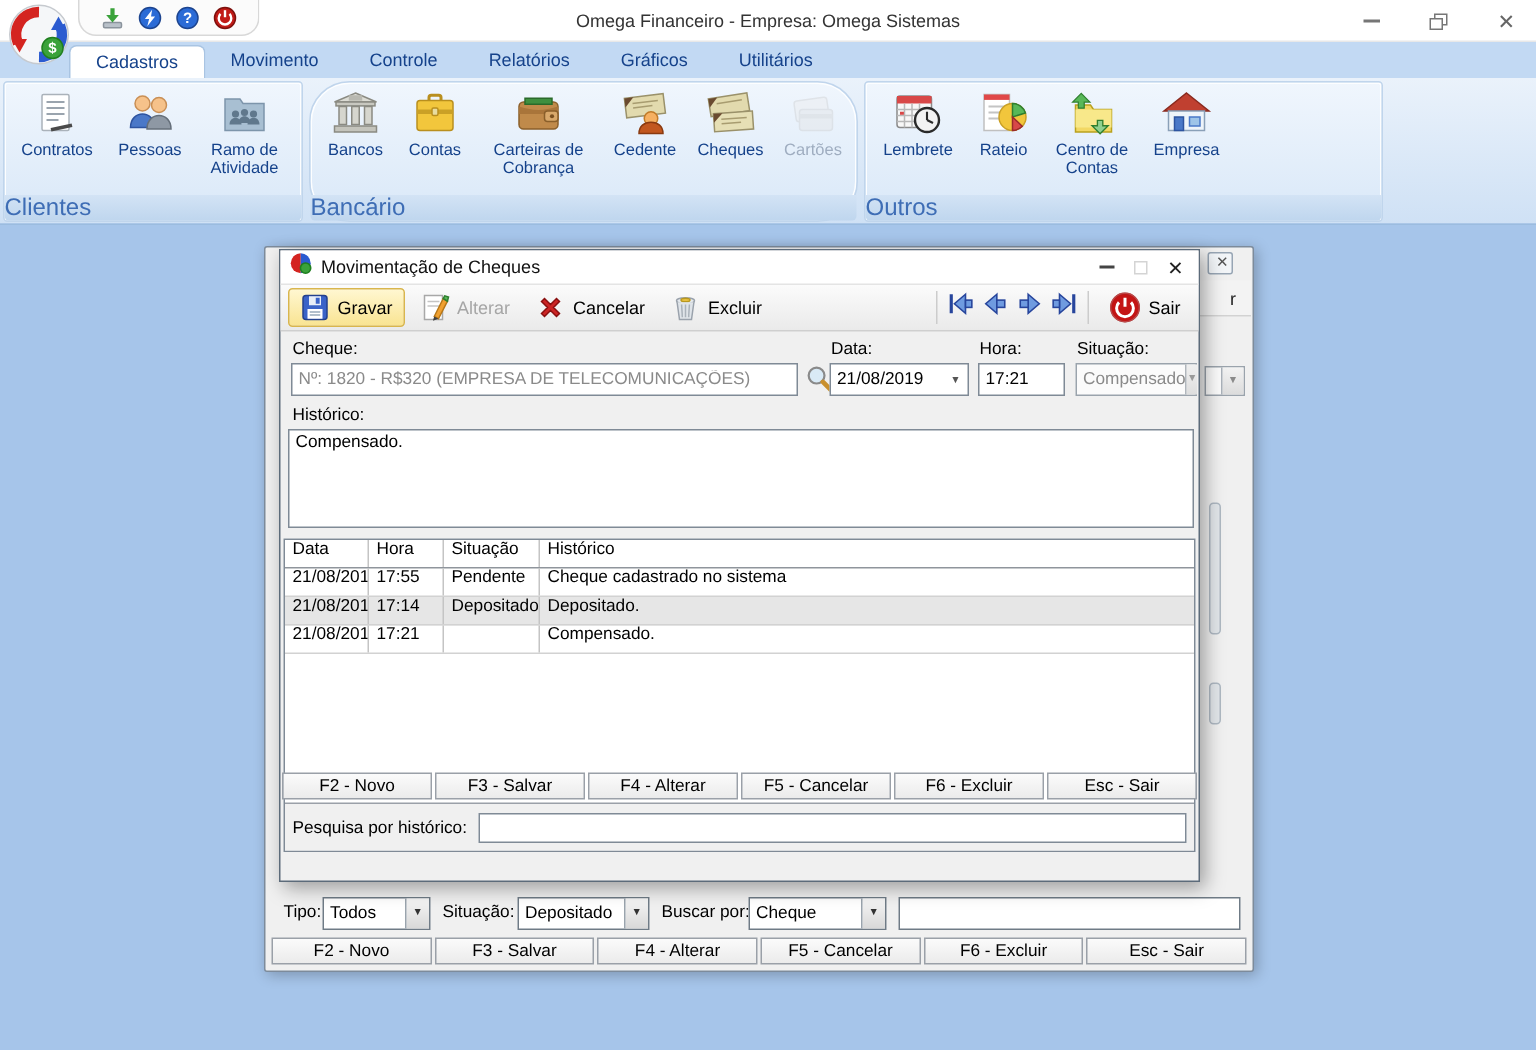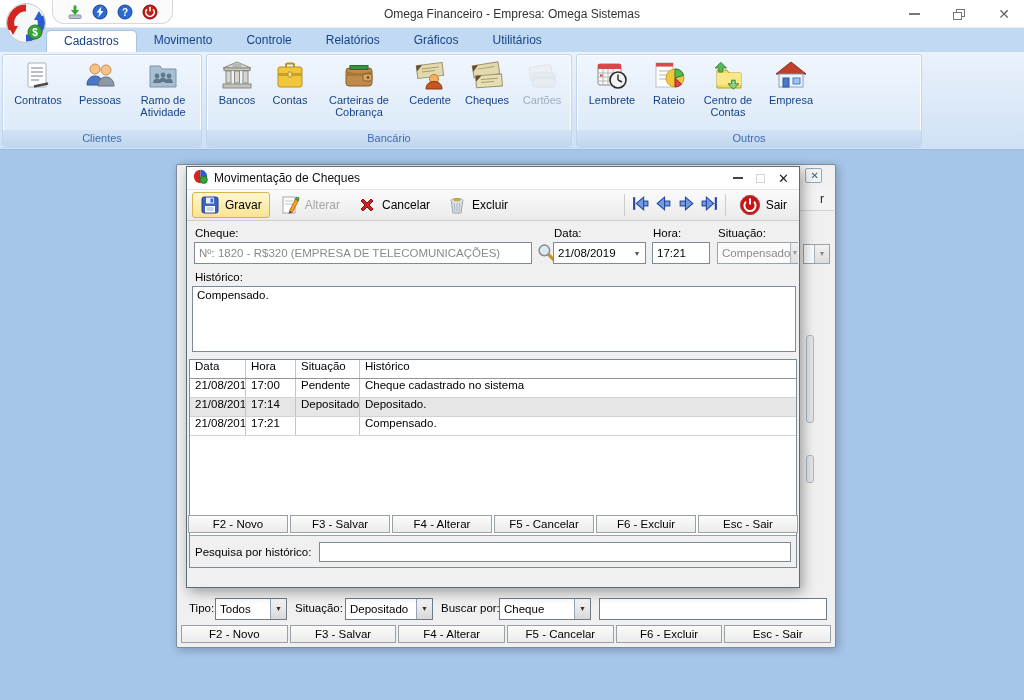--- a/index.html
+++ b/index.html
@@ -26,21 +26,21 @@
   .tabrow { height:24px; background:#c2d9f3; display:flex; align-items:flex-end; padding-left:46px; position:relative; z-index:30; }
   .tab { height:22px; line-height:21px; padding:0 17px; font-size:12px; color:#15428b; cursor:default; }
   .tab.active { background:#ffffff; border:1px solid #a9c4e2; border-bottom:none; border-radius:5px 5px 0 0; }
 
   
   .ribbon { height:98px; background:linear-gradient(#eaf2fb,#cfe1f5); border-bottom:1px solid #9bbcdf;
             display:flex; gap:4px; padding:2px 2px 1px 2px; }
   .rgroup { display:flex; flex-direction:column; border:1px solid #c0d5ec; border-radius:3px;
             background:linear-gradient(#f0f6fd,#d9e8f8); box-shadow:inset 0 0 0 1px #fdfeff; }
   .rgroup-items { flex:1; display:flex; align-items:flex-start; padding:2px 3px 0 3px; }
-  .rgroup-caption { height:17px; line-height:17px; text-align:center; font-size:11px; color:#3e6db5;
+  .rgroup-caption { height:17px; line-height:17px; font-size:16px; color:#3e6db5;
                     background:linear-gradient(#d3e3f5,#bfd6ee); border-radius:0 0 3px 3px; }
   .ritem { display:flex; flex-direction:column; align-items:center; text-align:center; gap:1px;
            font-size:11px; line-height:12px; color:#15428b; padding:2px 2px; }
   .ritem svg { width:34px; height:34px; display:block; }
   .ritem.disabled { color:#9fadc0; }
   .ritem.disabled svg { opacity:.38; filter:grayscale(1); }
 
   
   .desktop { position:absolute; left:0; top:151px; width:1024px; height:549px; background:#a6c5ea; }
 
@@ -222,21 +222,21 @@
                   <path d="M19 24c0-3 2-4.5 4-4.5s4 1.5 4 4.5z"></path>
                 </g>
               </svg>
             </span>
           <span>Ramo de Atividade</span>
         </div>
       </div>
       <div class="rgroup-caption">Clientes</div>
     </div>
 
-    <div class="rgroup" style="width:366px;">
+    <div class="rgroup" style="width:366px;border-radius:27px;">
       <div class="rgroup-items">
         <div class="ritem" style="width:54px;">
           <span>
               <svg viewBox="0 0 34 34">
                 <polygon points="17,3 31,9 3,9" fill="#dcdcd4" stroke="#8a8a82"></polygon>
                 <rect x="12.5" y="4.5" width="9" height="3.6" fill="#b8b8b0"></rect>
                 <rect x="4" y="9" width="26" height="2.6" fill="#c8c8c0" stroke="#8a8a82"></rect>
                 <g fill="#d6d6ce" stroke="#8a8a82">
                   <rect x="6" y="12" width="5" height="12"></rect>
                   <rect x="14.5" y="12" width="5" height="12"></rect>
@@ -562,21 +562,21 @@
     <div class="tpanel" style="top:192px;">
       <div class="tgrid">
         <div class="trow head">
           <div class="tc c1">Data</div>
           <div class="tc c2">Hora</div>
           <div class="tc c3">Situação</div>
           <div class="tc c4">Histórico</div>
         </div>
         <div class="trow body">
           <div class="tc c1">21/08/2019</div>
-          <div class="tc c2">17:00</div>
+          <div class="tc c2">17:55</div>
           <div class="tc c3">Pendente</div>
           <div class="tc c4">Cheque cadastrado no sistema</div>
         </div>
         <div class="trow body sel">
           <div class="tc c1">21/08/2019</div>
           <div class="tc c2">17:14</div>
           <div class="tc c3">Depositado</div>
           <div class="tc c4">Depositado.</div>
         </div>
         <div class="trow body">

